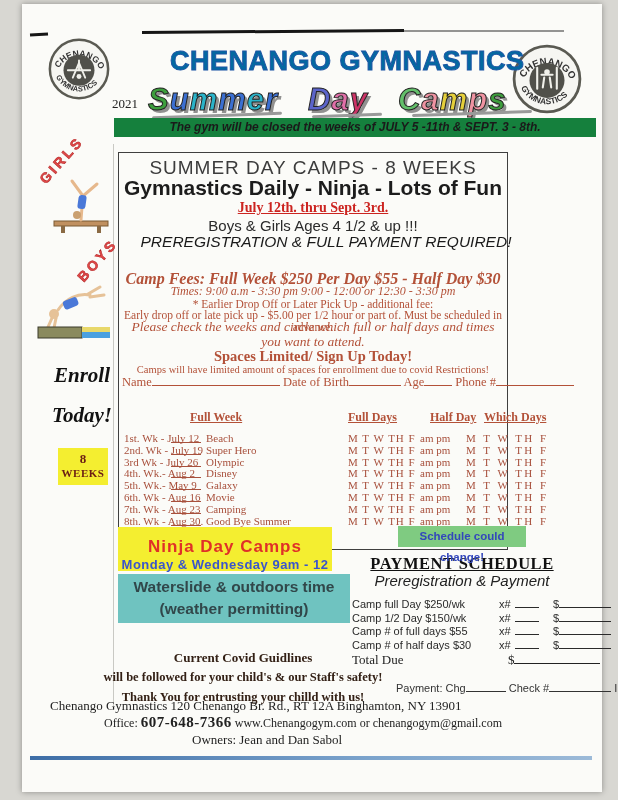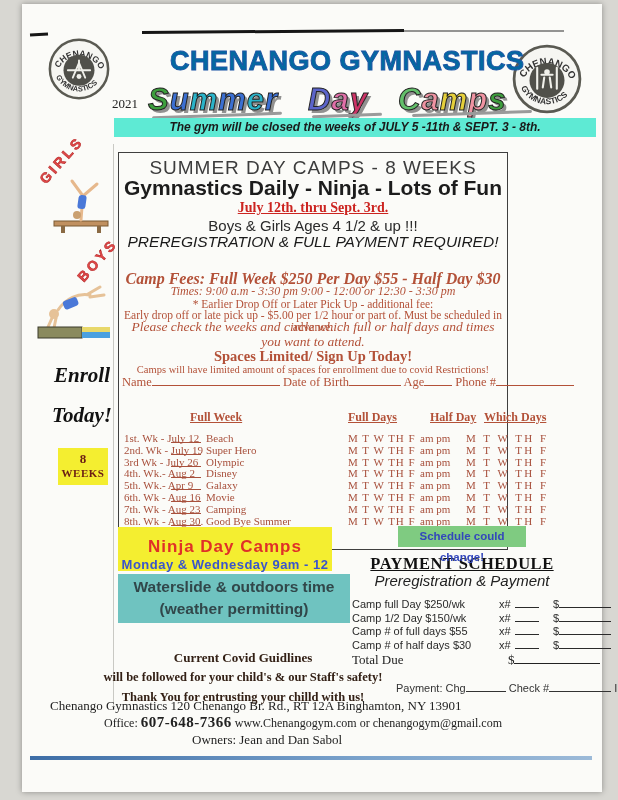--- a/index.html
+++ b/index.html
@@ -5,37 +5,37 @@
   html,body{margin:0;padding:0;}
   body{width:618px;height:800px;background:#d8d7d2;font-family:"Liberation Sans",sans-serif;overflow:hidden;}
   #page{position:absolute;left:22px;top:4px;width:580px;height:788px;background:#fbfbf8;box-shadow:0 0 6px rgba(0,0,0,.35);}
   .abs{position:absolute;}
   .blank{display:inline-block;border-bottom:1px solid currentColor;height:11px;vertical-align:baseline;}
   
   #main-title{left:148px;top:42px;width:322px;font-size:27px;font-weight:bold;letter-spacing:.5px;color:#0369a1;-webkit-text-stroke:1px #1d55a4;white-space:nowrap;}
   #year{left:90px;top:92px;font-size:13px;color:#222;font-family:"Liberation Serif",serif;}
   .bubble-word{font-size:31px;font-weight:800;font-style:italic;letter-spacing:1px;-webkit-text-stroke:1px #222;text-shadow:3px 3px 0 rgba(110,110,110,.75);white-space:nowrap;}
   .swoosh{position:absolute;height:3px;background:#9a9a9a;border-radius:2px;}
-  #closure-banner{left:92px;top:114px;width:482px;height:19px;background:#5eead4;color:#1a1a1a;font-size:12px;font-style:italic;font-weight:bold;line-height:19px;text-align:center;}
+  #closure-banner{left:92px;top:114px;width:482px;height:19px;background:#15803d;color:#1a1a1a;font-size:12px;font-style:italic;font-weight:bold;line-height:19px;text-align:center;}
   .scanmark{position:absolute;background:#161616;}
   
   .rail-word{color:#e04848;font-weight:bold;font-size:14px;letter-spacing:3px;-webkit-text-stroke:.5px #b02020;transform:rotate(-48deg);transform-origin:left top;white-space:nowrap;}
   #enroll{left:14px;top:352px;width:92px;font-family:"Liberation Serif",serif;font-style:italic;font-weight:bold;font-size:21px;color:#111;text-align:center;line-height:1.9;}
   #weeks-badge{left:36px;top:444px;width:50px;height:37px;background:#f4ee30;color:#6a1d14;font-family:"Liberation Serif",serif;font-weight:bold;text-align:center;}
   #weeks-badge .n8{font-size:13px;padding-top:3px;}
   #weeks-badge .wk{font-size:11px;letter-spacing:.5px;}
   .edge-line{position:absolute;background:#c9c9c4;width:1px;}
   
   #main-box{left:96px;top:148px;width:388px;height:396px;border:1.5px solid #3f3f3f;background:transparent;}
   .boxc{left:96px;width:390px;text-align:center;}
   #h1{top:153px;font-size:19px;color:#3c3c3c;letter-spacing:1px;white-space:nowrap;}
   #h2{top:172px;font-size:21px;font-weight:bold;color:#1c1c1c;white-space:nowrap;}
   #dates{top:196px;font-size:14px;font-weight:bold;font-family:"Liberation Serif",serif;color:#cc2420;text-decoration:underline;}
   #bg-line{top:213px;font-size:15px;color:#2a2a2a;}
-  #prereg{top:229px;font-size:15.5px;font-style:italic;color:#1a1a1a;white-space:nowrap;}
+  #prereg{top:229px;font-size:15.5px;font-style:italic;color:#1a1a1a;white-space:nowrap;padding-left:13px;}
   .red{color:#b35138;font-family:"Liberation Serif",serif;}
   #fees{top:266px;font-size:16px;font-weight:bold;font-style:italic;}
   #times{top:280px;font-size:12px;font-style:italic;}
   #drop1{top:294px;font-size:11.5px;}
   #drop2{top:305px;font-size:11.5px;}
   #circle-note{top:316px;left:106px;width:370px;font-size:13.5px;font-style:italic;text-align:center;line-height:1.1;}
   #spaces{top:344px;font-size:14.5px;font-weight:bold;}
   #covid-spaces{top:360px;font-size:10.5px;}
   
   #name-row{left:100px;top:370px;width:430px;font-size:12.5px;color:#b35138;font-family:"Liberation Serif",serif;white-space:nowrap;}
@@ -223,21 +223,21 @@
       </div>
       <div class="trow" style="top: 35.4px;">
         <span class="c-week">4th. Wk.- Aug 2</span>
         <span class="c-blank"></span>
         <span class="c-theme">Disney</span>
         <span class="c-days">M T W TH F</span>
         <span class="c-half">am pm</span>
         <span class="c-which">M T W TH F</span>
       </div>
       <div class="trow" style="top: 47.2px;">
-        <span class="c-week">5th. Wk.- Apr 9</span>
+        <span class="c-week">5th. Wk.- May 9</span>
         <span class="c-blank"></span>
         <span class="c-theme">Galaxy</span>
         <span class="c-days">M T W TH F</span>
         <span class="c-half">am pm</span>
         <span class="c-which">M T W TH F</span>
       </div>
       <div class="trow" style="top: 59px;">
         <span class="c-week">6th. Wk - Aug 16</span>
         <span class="c-blank"></span>
         <span class="c-theme">Movie</span>

